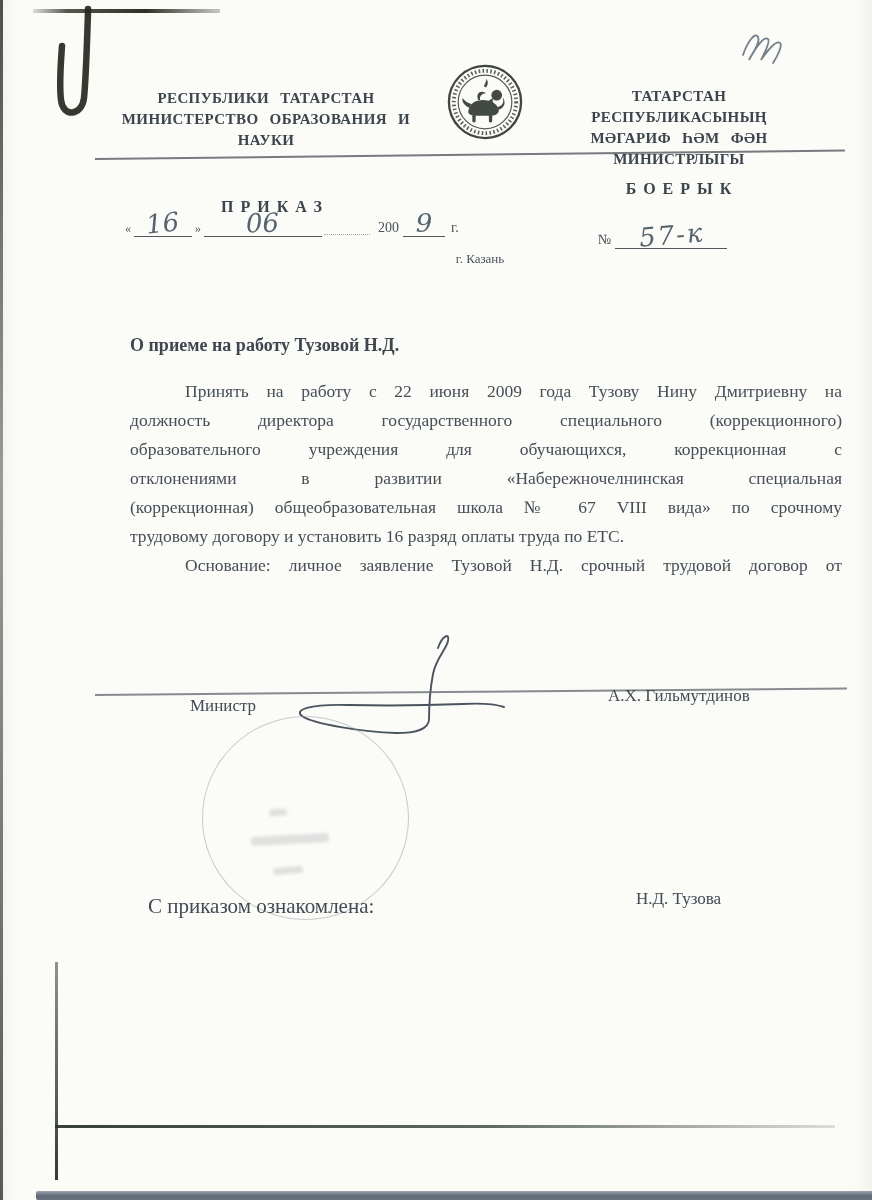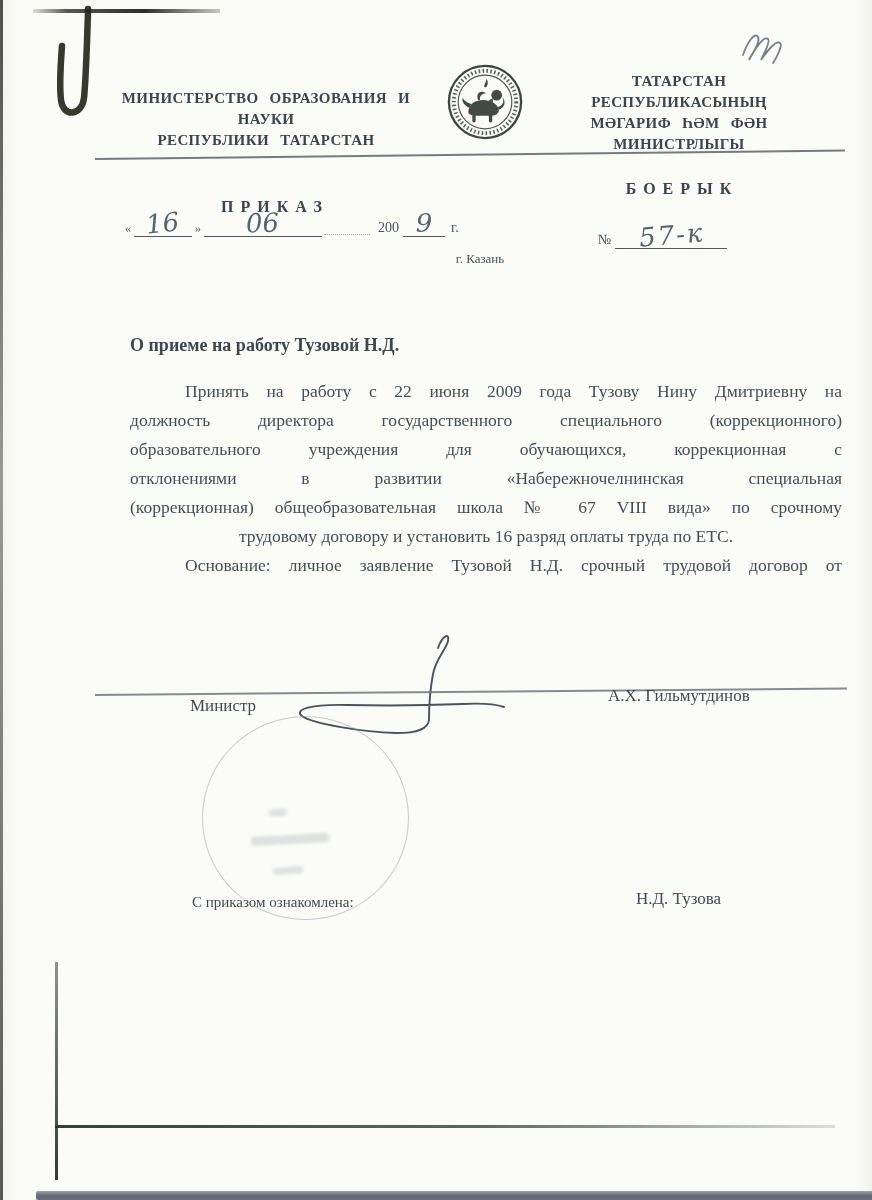--- a/index.html
+++ b/index.html
@@ -22,21 +22,21 @@
   .bl-horiz{left:55px;top:1125px;width:780px;height:3px;
     background:linear-gradient(90deg,rgba(42,54,44,.95),rgba(42,54,44,.75) 55%,rgba(42,54,44,.15));}
   .header-rule{left:95px;top:158px;width:750px;height:2px;background:#5f646a;
     transform:rotate(-0.65deg);transform-origin:left center;opacity:.85;}
   .sig-rule{left:95px;top:694px;width:752px;height:1.6px;background:#6a6f76;
     transform:rotate(-0.5deg);transform-origin:left center;opacity:.8;}
   
   .org{font-weight:bold;font-size:15px;line-height:21px;text-align:center;
     letter-spacing:.4px;word-spacing:7px;color:#3c444d;}
   .org-left{left:96px;top:88px;width:340px;}
-  .org-right{left:540px;top:71px;width:278px;}
+  .org-right{left:540px;top:86px;width:278px;}
   .emblem{left:446px;top:62px;width:78px;height:80px;}
   
   .order-title{font-weight:bold;font-size:16px;letter-spacing:7px;color:#3c444d;text-align:center;}
   .t-ru{left:145px;top:198px;width:260px;}
   .t-tat{left:592px;top:180px;width:180px;}
   .date-row{left:122px;top:210px;display:flex;align-items:flex-end;color:#4a525b;}
   .hand{font-family:"DejaVu Serif",serif;font-style:italic;color:#56646f;}
   .cell{border-bottom:1.6px solid #51575d;text-align:center;}
   .day-cell{width:58px;}
   .month-cell{width:118px;}
@@ -47,27 +47,27 @@
   .rot-b{transform:rotate(-2deg);}
   .rot-c{transform:rotate(-5deg);letter-spacing:2px;}
   .q{font-size:12px;margin:0 3px 1px 3px;}
   .printed-sm{font-size:14px;margin:0 4px 1px 6px;}
   .dot-spacer{width:46px;border-bottom:1.6px dotted rgba(90,95,100,.55);margin:0 2px 2px 2px;}
   .num-row{left:598px;top:222px;display:flex;align-items:flex-end;color:#4a525b;}
   .city{left:415px;top:251px;width:130px;text-align:center;font-size:13px;color:#4a525b;}
   
   .subject{left:130px;top:335px;width:710px;text-align:left;font-weight:bold;font-size:18px;color:#3e4650;}
   .body-block{left:130px;top:377px;width:712px;font-size:17.5px;color:#454e58;}
-  .bline{height:29px;line-height:29px;white-space:nowrap;text-align:center;}
+  .bline{height:29px;line-height:29px;white-space:nowrap;}
   .jl{text-align:justify;text-align-last:justify;white-space:normal;}
   .ind{padding-left:55px;font-family:Liberation Serif, serif;}
   
   .role{left:190px;top:696px;font-size:17px;color:#424a55;}
   .sig-name{left:608px;top:686px;font-size:17px;color:#424a55;}
-  .ack-label{left:148px;top:894px;font-size:15px;color:#424a55;margin-left:44px;}
+  .ack-label{left:148px;top:894px;font-size:21px;color:#424a55;}
   .ack-name{left:636px;top:889px;font-size:17px;color:#424a55;}
   
   .stamp{left:202px;top:716px;width:205px;height:202px;border-radius:50%;
     border:1.6px solid rgba(148,157,162,.5);}
   .stamp .smudge{position:absolute;background:rgba(148,157,162,.28);filter:blur(1.5px);border-radius:3px;}
   .s1{left:66px;top:92px;width:18px;height:7px;transform:rotate(-4deg);}
   .s2{left:48px;top:118px;width:78px;height:9px;transform:rotate(-3deg);}
   .s3{left:70px;top:150px;width:30px;height:7px;transform:rotate(-5deg);}
   svg{display:block;}
 </style>
@@ -82,22 +82,22 @@
   <svg class="abs" style="left:48px;top:4px;" width="72" height="128" viewBox="0 0 72 128">
     <path d="M40,5 L40,8 C39,40 38,74 36,94 C34,112 15,114 13,96 C11,80 13,56 14,42" fill="none" stroke="#26281f" stroke-width="6.5" stroke-linecap="round" opacity="0.92"></path>
   </svg>
 
   <svg class="abs" style="left:735px;top:15px;" width="78" height="55" viewBox="0 0 78 55">
     <path d="M8,40 C12,28 20,16 23,22 C26,28 16,40 14,45 C20,34 29,20 33,24 C36,27 28,40 26,45
              C32,36 41,25 45,28 C48,30 42,42 38,48" fill="none" stroke="#66727f" stroke-width="1.8" stroke-linecap="round" opacity="0.9"></path>
   </svg>
 
   <div class="abs org org-left">
+    <div>РЕСПУБЛИКИ ТАТАРСТАН</div>
     <div>МИНИСТЕРСТВО ОБРАЗОВАНИЯ И НАУКИ</div>
-    <div>РЕСПУБЛИКИ ТАТАРСТАН</div>
   </div>
 
   <svg class="abs emblem" viewBox="0 0 80 80">
     <circle cx="40" cy="40" r="37" fill="none" stroke="#3f453f" stroke-width="2.4"></circle>
     <circle cx="40" cy="40" r="32" fill="none" stroke="#3f453f" stroke-width="4" stroke-dasharray="1.6,2.4" opacity="0.85"></circle>
     <circle cx="40" cy="40" r="27.5" fill="none" stroke="#3f453f" stroke-width="1.2" opacity="0.9"></circle>
     <g fill="#434943">
       <path d="M23,49 C24,42 30,38 38,38 C46,38 52,42 54,47 C55,51 52,54 47,54 L30,54 C25,54 22,52 23,49 Z"></path>
       <circle cx="52" cy="33" r="5.5"></circle>
       <path d="M48,36 L42,40 L48,42 Z"></path>

